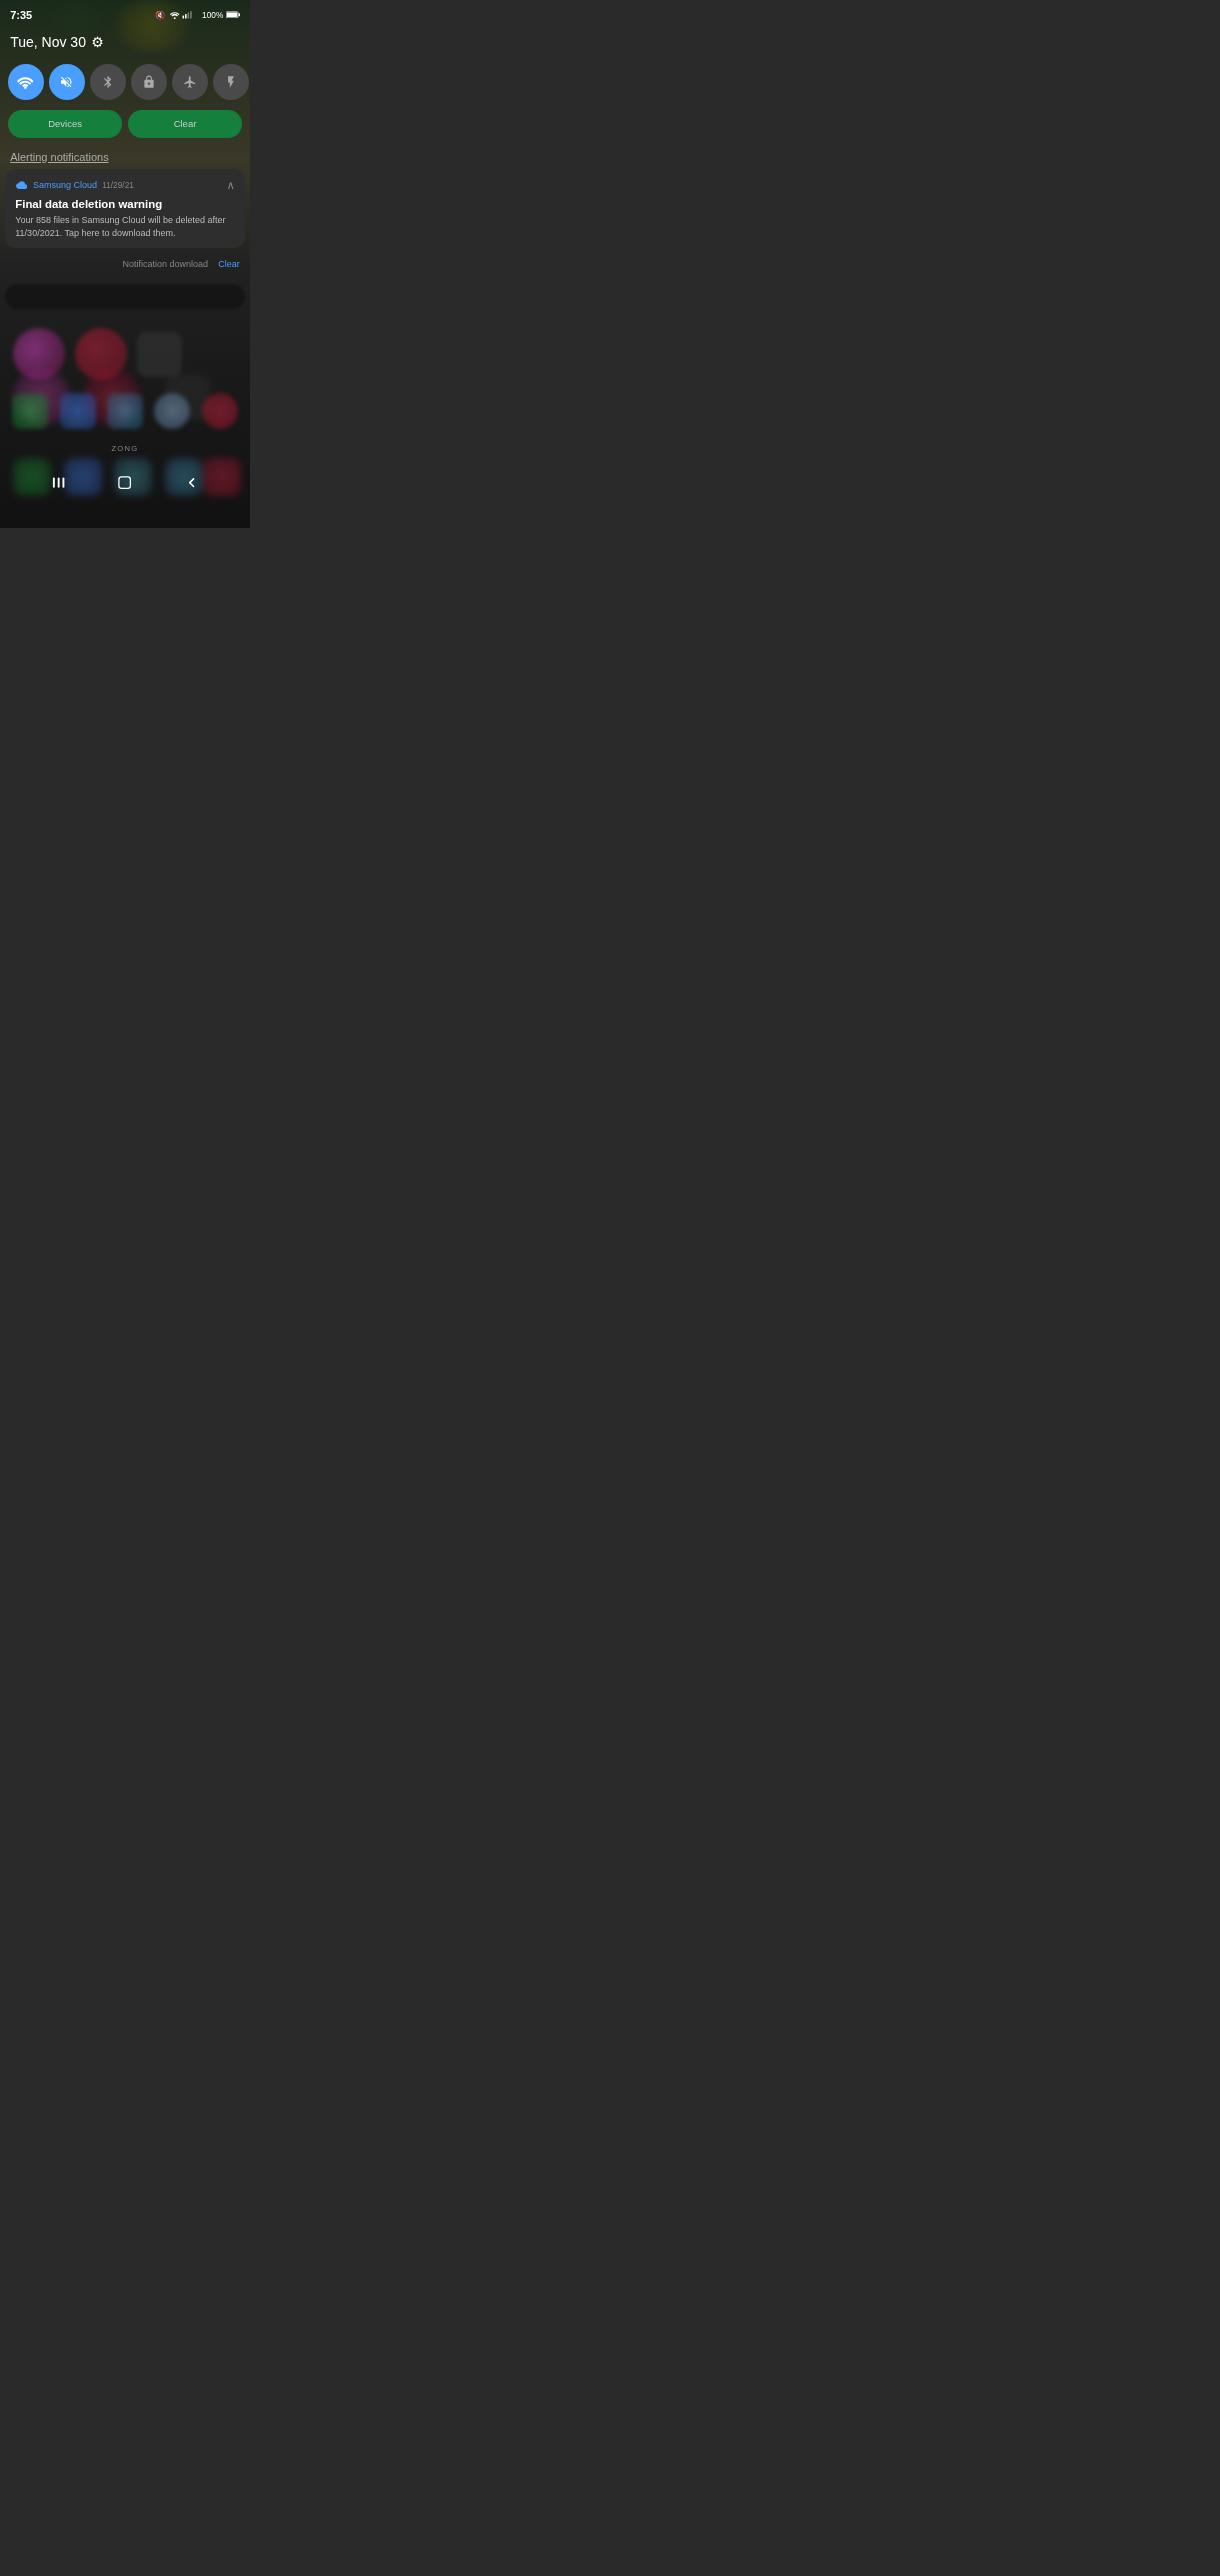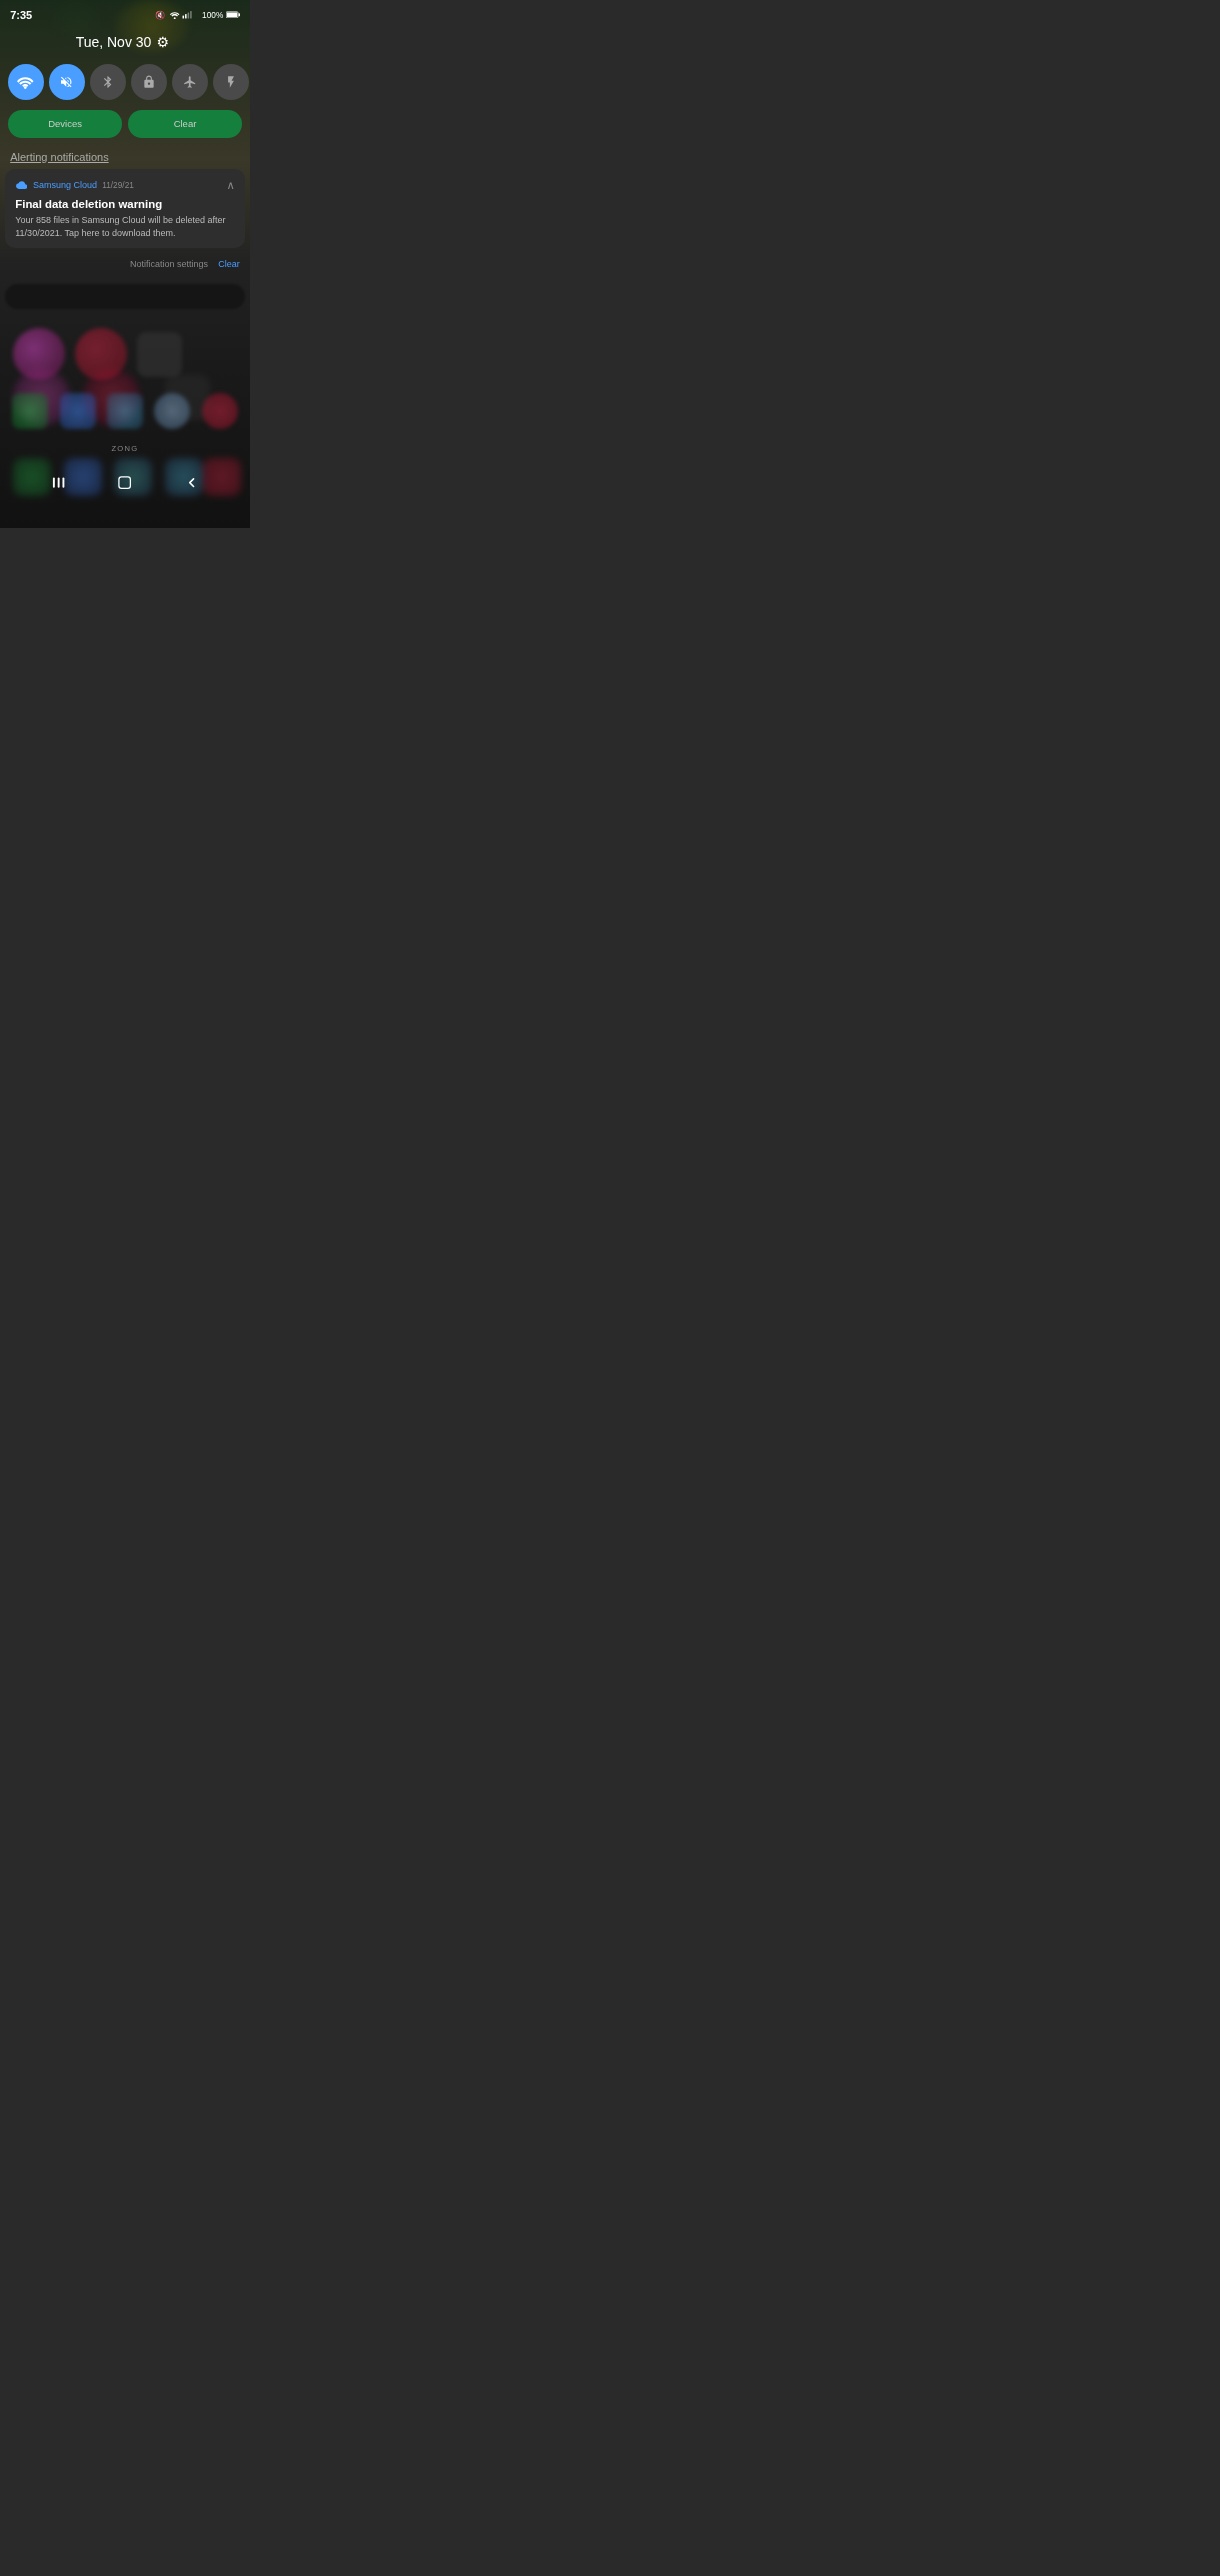--- a/index.html
+++ b/index.html
@@ -69,21 +69,21 @@
       display: flex;
       align-items: center;
       gap: 2.5px;
       font-size: 8.3px;
       color: white;
     }
 
     
     .date-row {
       display: flex;
-      justify-content: center;
+      justify-content: flex-start;
       align-items: center;
       padding: 2.5px 10.2px 10.2px 10.2px;
     }
 
     .date-text {
       font-size: 14px;
       font-weight: 400;
       color: white;
     }
 
@@ -403,21 +403,21 @@
       </div>
       <span class="notif-chevron">∧</span>
     </div>
 
     <div class="notif-title">Final data deletion warning</div>
     <div class="notif-body">Your 858 files in Samsung Cloud will be deleted after 11/30/2021. Tap here to download them.</div>
 
   </div>
 
   <div class="notif-actions">
-    <button class="notif-action-btn">Notification settings</button>
+    <button class="notif-action-btn">Notification download</button>
     <button class="notif-action-btn notif-action-clear">Clear</button>
   </div>
 
   <div style="height: 25.4px; margin: 12.7px 5.1px 12.7px 5.1px; background: #111111; border-radius: 15.3px; opacity: 0.7; filter: blur(1.3px);"></div>
 
   <div style="display:flex; gap:10.2px; padding: 6.4px 12.7px 12.7px 12.7px; filter:blur(1.9px); opacity:0.5;">
     <div style="width:52px;height:52px;border-radius:50%;background:radial-gradient(circle at 40% 40%,#dd44cc,#661144);"></div>
     <div style="width:52px;height:52px;border-radius:50%;background:radial-gradient(circle at 40% 40%,#cc2244,#881122);"></div>
     <div style="width:45px;height:45px;border-radius:9px;background:#3a3a3a;margin-top:3.8px;"></div>
   </div>

